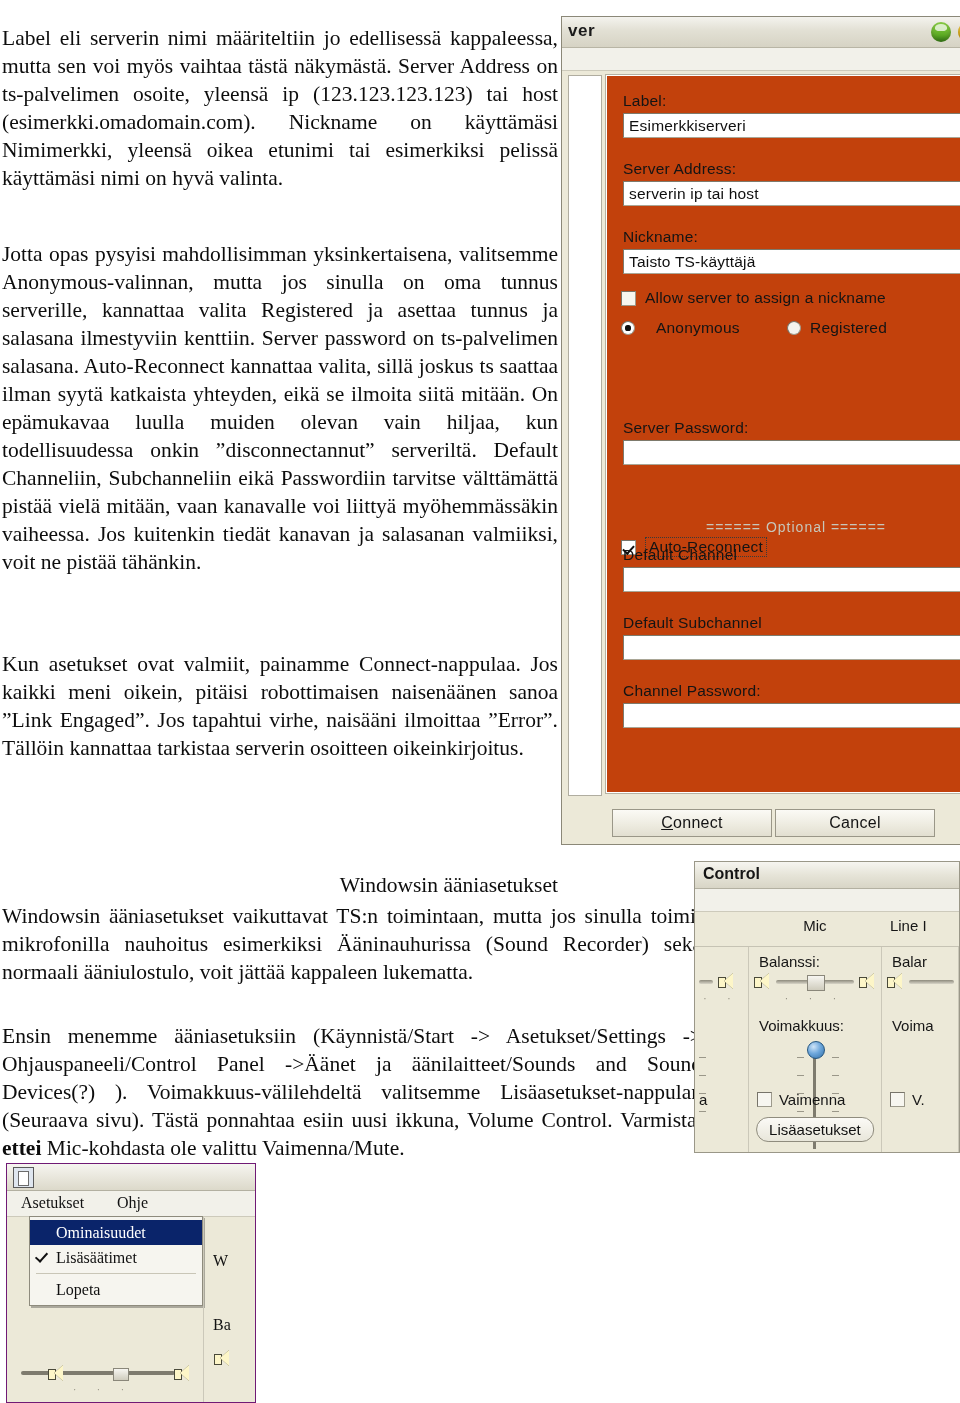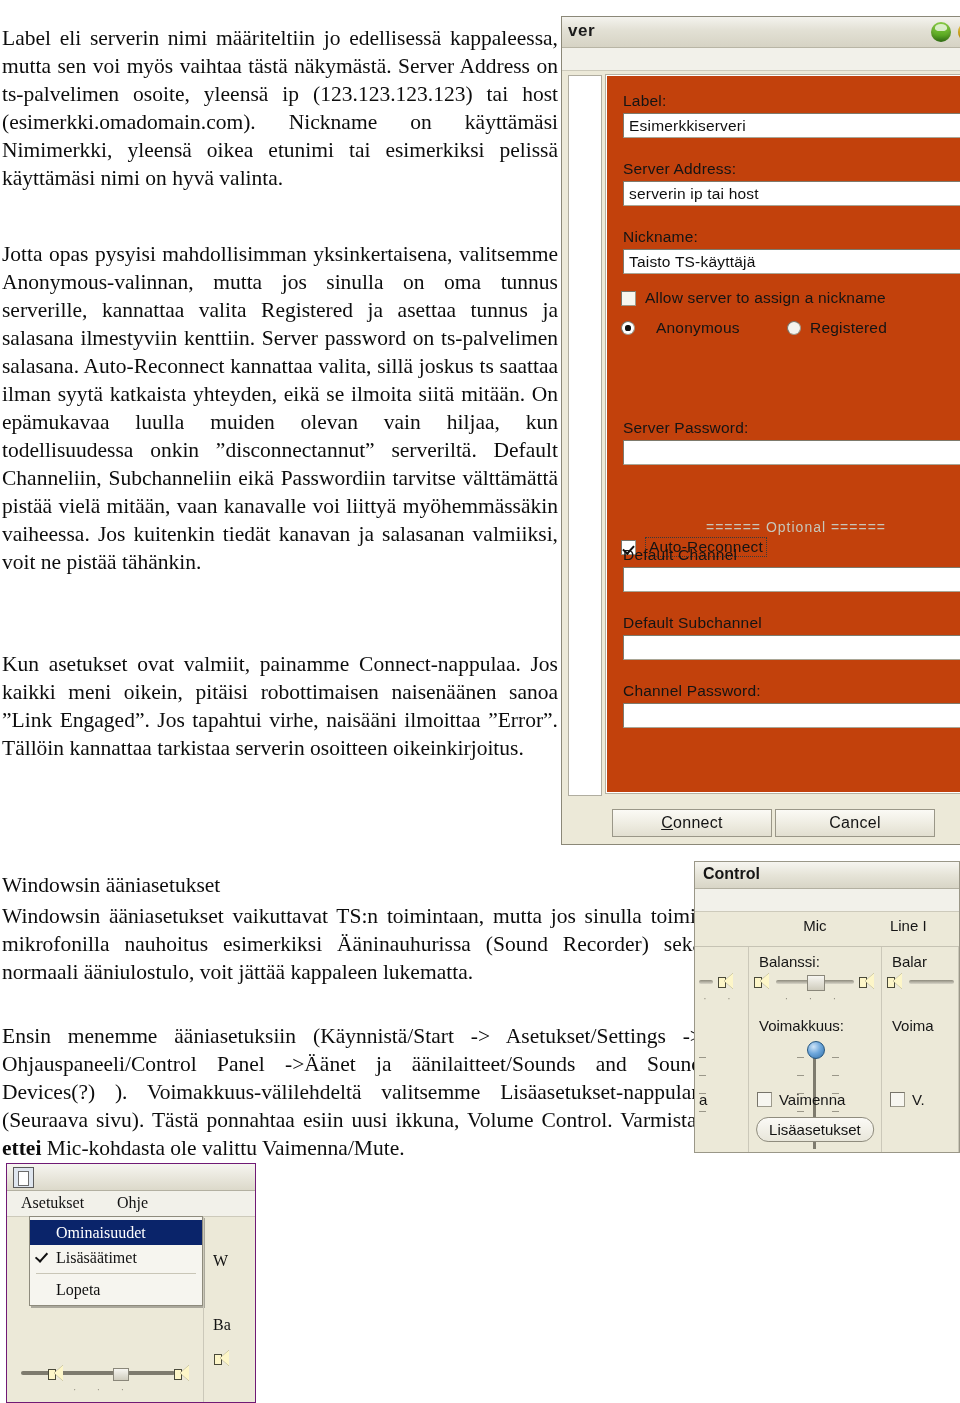--- a/index.html
+++ b/index.html
@@ -14,21 +14,21 @@
   }
   .para{
     position:absolute;
     text-align:justify;
     font-family:"Liberation Serif", serif;
     font-size:21.5px;
     line-height:28px;
     color:#0d0d0d;
     letter-spacing:0px;
   }
-  .para.nj{text-align:left;}
+  .para.nj{text-align:right;}
   .p1{left:2px;  top:2px;   width:556px;}
   .p2{left:2px;  top:218px; width:556px;}
   .p3{left:2px;  top:628px; width:556px;}
   .p4{left:2px;  top:849px; width:556px;}
   .p5{left:2px;  top:880px; width:700px;}
   .p6{left:2px;  top:1000px;width:700px;}
   b.bold{font-weight:bold;}
 
   
   .ts-dialog{

